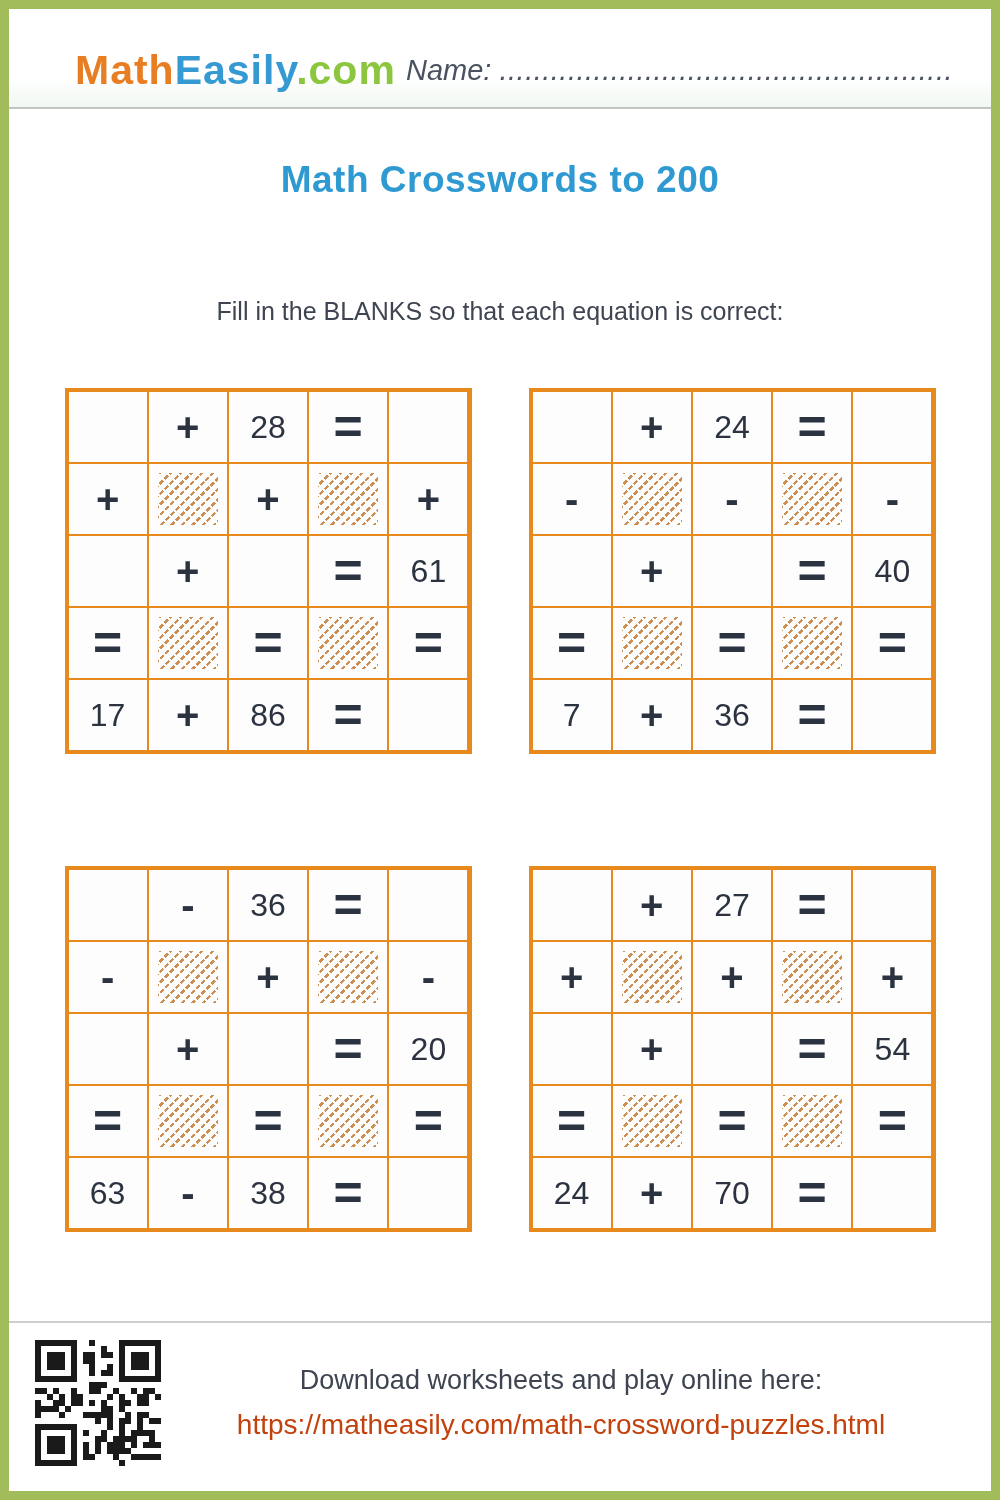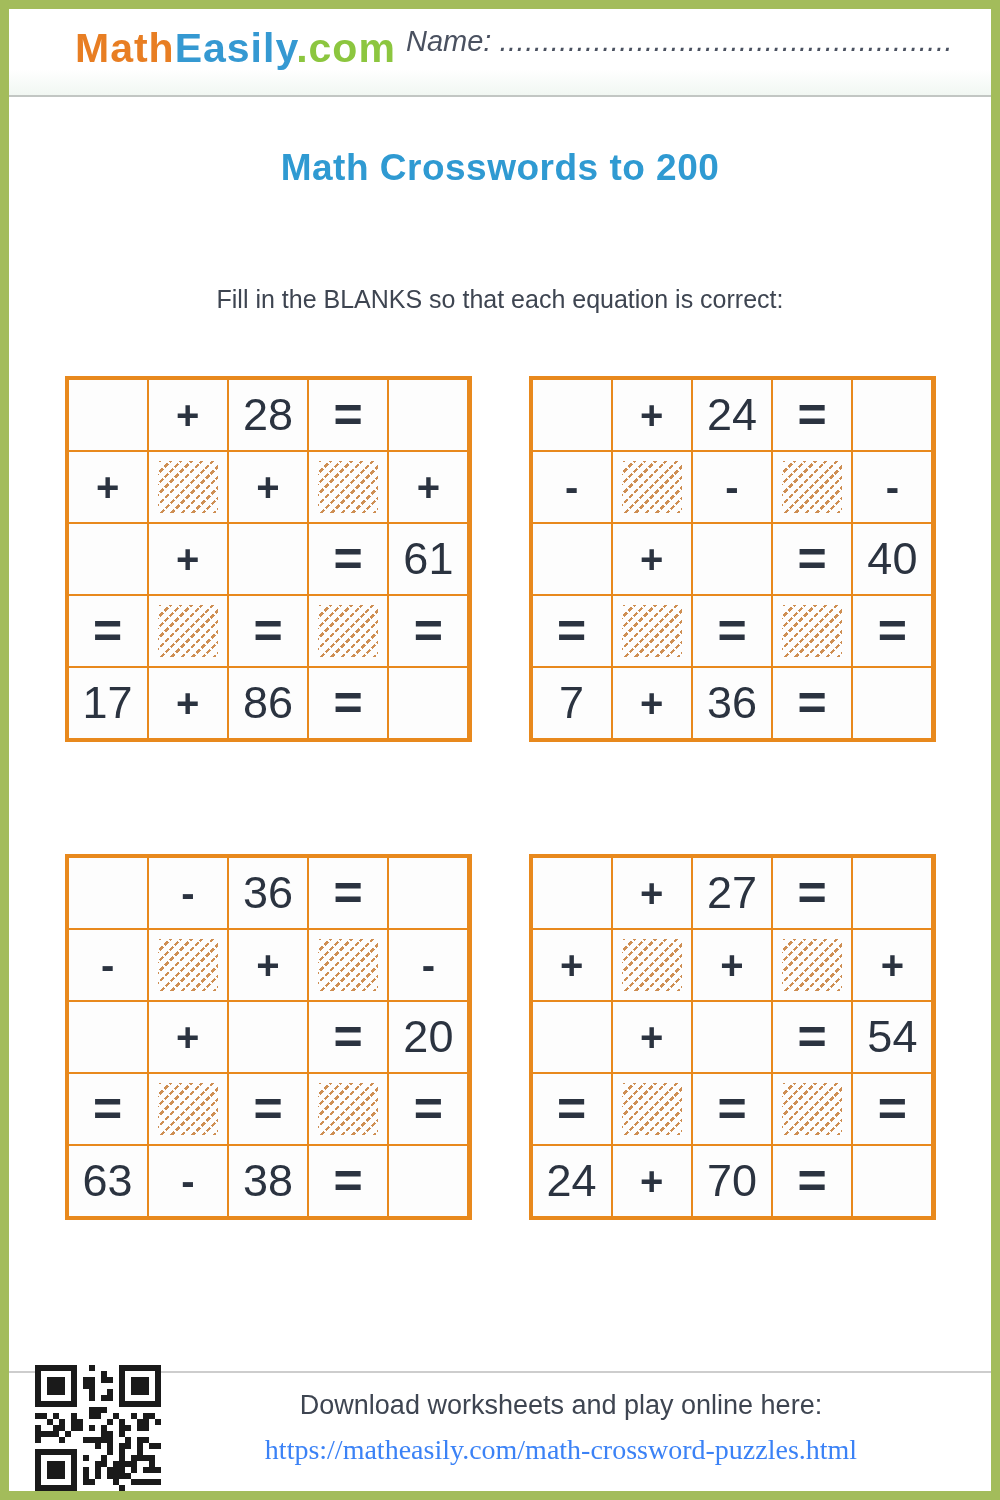--- a/index.html
+++ b/index.html
@@ -4,22 +4,22 @@
 <style>
   * { margin:0; padding:0; box-sizing:border-box; }
   html,body { background:#fff; }
   .page {
     width:1000px; height:1500px; position:relative; overflow:hidden;
     border:9px solid #A3BC5B; background:#fff;
     font-family:"Liberation Sans", sans-serif;
   }
   
   header {
-    height:88px; display:flex; 
-    padding:16px 38px 0 66px;
+    height:100px; display:flex; align-items:center;
+    padding:24px 38px 0 66px;
     border-bottom:2px solid #C2C6C3;
     background:linear-gradient(#ffffff 70%, #F1F7F2 100%);
   }
   .logo { font-size:41px; font-weight:700; letter-spacing:1px; cursor:pointer; }
   .lg-math  { color:#E87E23; }
   .lg-easily{ color:#3599D2; }
   .lg-com   { color:#8CC63F; }
   .name-field { margin-left:auto; font-size:29px; color:#4A5160; white-space:nowrap;font-style:italic; }
   .name-field .dots { color:#4A5160; letter-spacing:0.5px; }
   
@@ -33,41 +33,41 @@
     margin-top:62px;
     display:grid; grid-template-columns:repeat(2,407px);
     gap:112px 57px; justify-content:center;
   }
   .grid {
     height:366px; border:4px solid #E8891D; background:#E8891D;
     display:grid; grid-template-columns:repeat(5,1fr); grid-template-rows:repeat(5,1fr);
     gap:2px;
   }
   .cell { background:#FDFDFD; display:flex; align-items:center; justify-content:center; color:#2B3340; }
-  .cell.num { font-size:45px; }
+  .cell.num { font-size:32px; }
   .cell.op  { font-size:40px; font-weight:700; }
   .cell.eq  { font-size:50px; font-weight:700; }
   .hatch {
     width:60px; height:52px; background-color:#FDFDFD;
     background-image:
       repeating-linear-gradient(45deg,  #FDFDFD 0 2px, rgba(0,0,0,0) 2px 7px),
       repeating-linear-gradient(135deg, #CE8E52 0 2.5px, rgba(0,0,0,0) 2.5px 7.5px);
   }
   
   footer {
-    position:absolute; left:0; right:0; bottom:0; height:120px;
+    position:absolute; left:0; right:0; bottom:0; height:170px;
     border-top:2px solid #CDCDCD;
     display:flex; align-items:center;
     padding:4px 30px 12px 26px; background:#fff;
   }
   .qr { width:126px; height:126px; flex:0 0 auto; }
   .qr svg { width:100%; height:100%; }
   .ftext { flex:1; text-align:center; }
   .fline1 { font-size:27px; color:#3E4551; margin-bottom:13px; }
-  .flink  { font-size:28px; color:#3b82f6; text-decoration:none; cursor:pointer;font-family:Liberation Serif, serif; }
+  .flink  { font-size:28px; color:#c2410c; text-decoration:none; cursor:pointer; }
 </style>
 </head>
 <body>
 
 <div class="page">
 
   <header>
     <div class="logo">
       <span class="lg-math">Math</span><span class="lg-easily">Easily</span><span class="lg-com">.com</span>
     </div>

